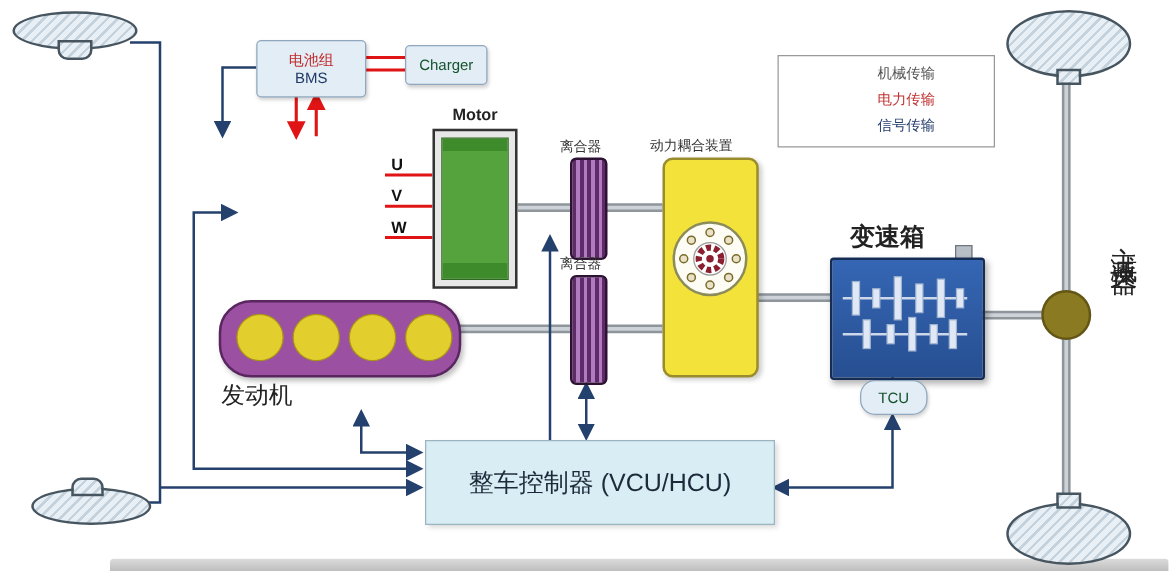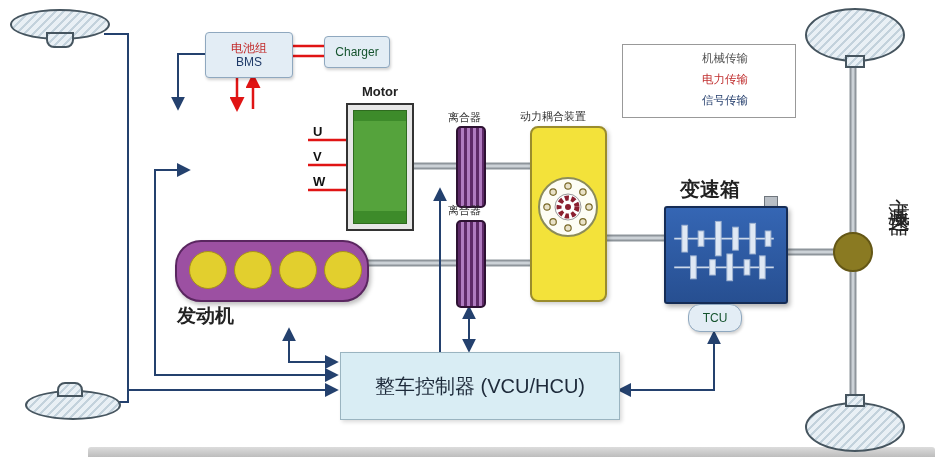--- a/index.html
+++ b/index.html
@@ -66,21 +66,21 @@
     background:#d9edf4;border:1.5px solid #9ab4c0;display:flex;align-items:center;justify-content:center;
     box-shadow:2px 2px 4px rgba(0,0,0,.15);}
   .vcu-label{font-size:20px;font-weight:500;color:#1d2a3a;}
 
   
   .legend{position:absolute;z-index:2;left:622px;top:44px;width:172px;height:72px;
     background:#fff;border:1.5px solid #999;}
   .legend-lbl{position:absolute;z-index:3;font-size:11.5px;}
 
   .section-lbl{font-size:11px;color:#333;}
-  .big-lbl{font-size:19px;color:#222;font-weight:700;}
+  .big-lbl{font-size:19px;color:#222;font-weight:400;}
   .gear-lbl{font-size:20px;color:#222;font-weight:600;}
   .phase{font-size:13px;font-weight:bold;color:#111;}
   .motor-lbl{font-size:13px;font-weight:600;color:#222;}
 
   .final-drive{position:absolute;z-index:3;left:884px;top:180px;height:150px;
     writing-mode:vertical-rl;text-orientation:upright;font-size:22px;letter-spacing:6px;color:#222;}
 
   .bottom-edge{position:absolute;z-index:0;left:88px;top:447px;width:847px;height:10px;
     background:linear-gradient(#dcdcdc,#bdbdbd);border-radius:3px 3px 0 0;}
 </style>

